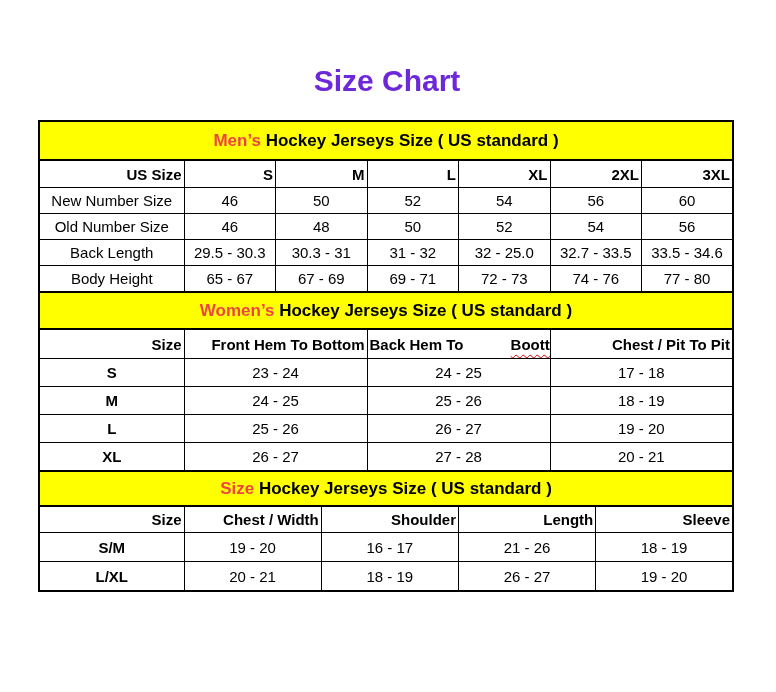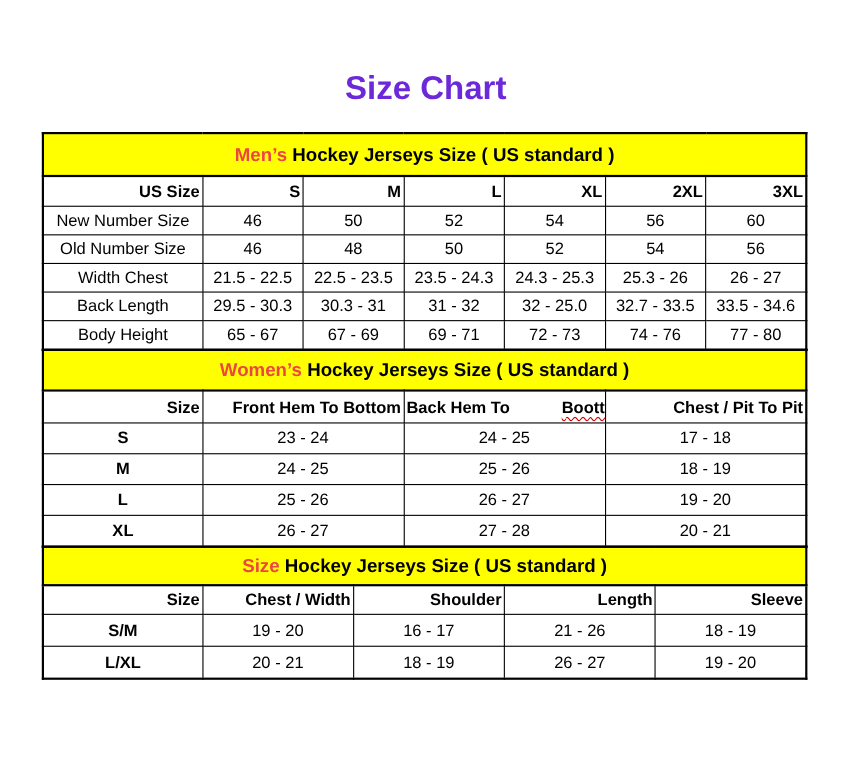--- a/index.html
+++ b/index.html
@@ -119,29 +119,20 @@
     <tr class="data">
       <td class="lab">Old Number Size</td>
       <td>46</td>
       <td>48</td>
       <td>50</td>
       <td>52</td>
       <td>54</td>
       <td>56</td>
     </tr>
     <tr class="data">
-      <td class="lab">Width Chest</td>
-      <td>21.5 - 22.5</td>
-      <td>22.5 - 23.5</td>
-      <td>23.5 - 24.3</td>
-      <td>24.3 - 25.3</td>
-      <td>25.3 - 26</td>
-      <td>26 - 27</td>
-    </tr>
-    <tr class="data">
       <td class="lab">Back Length</td>
       <td>29.5 - 30.3</td>
       <td>30.3 - 31</td>
       <td>31 - 32</td>
       <td>32 - 25.0</td>
       <td>32.7 - 33.5</td>
       <td>33.5 - 34.6</td>
     </tr>
     <tr class="data">
       <td class="lab">Body Height</td>

